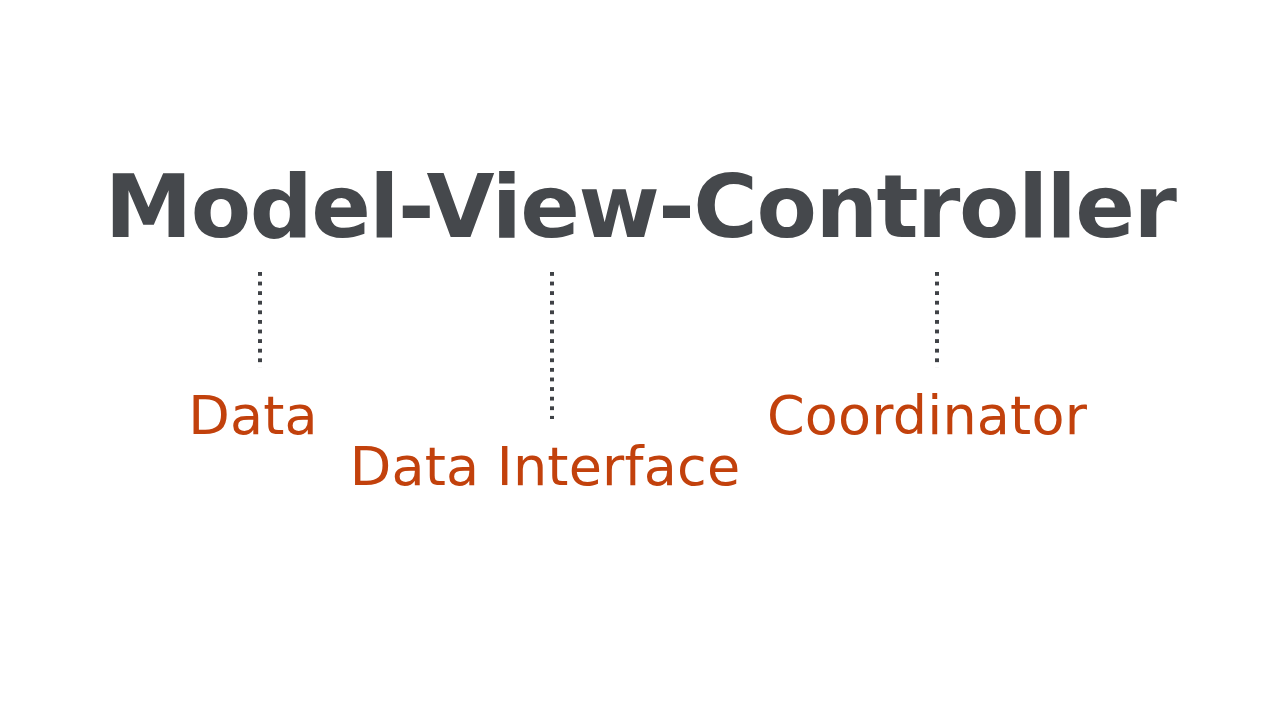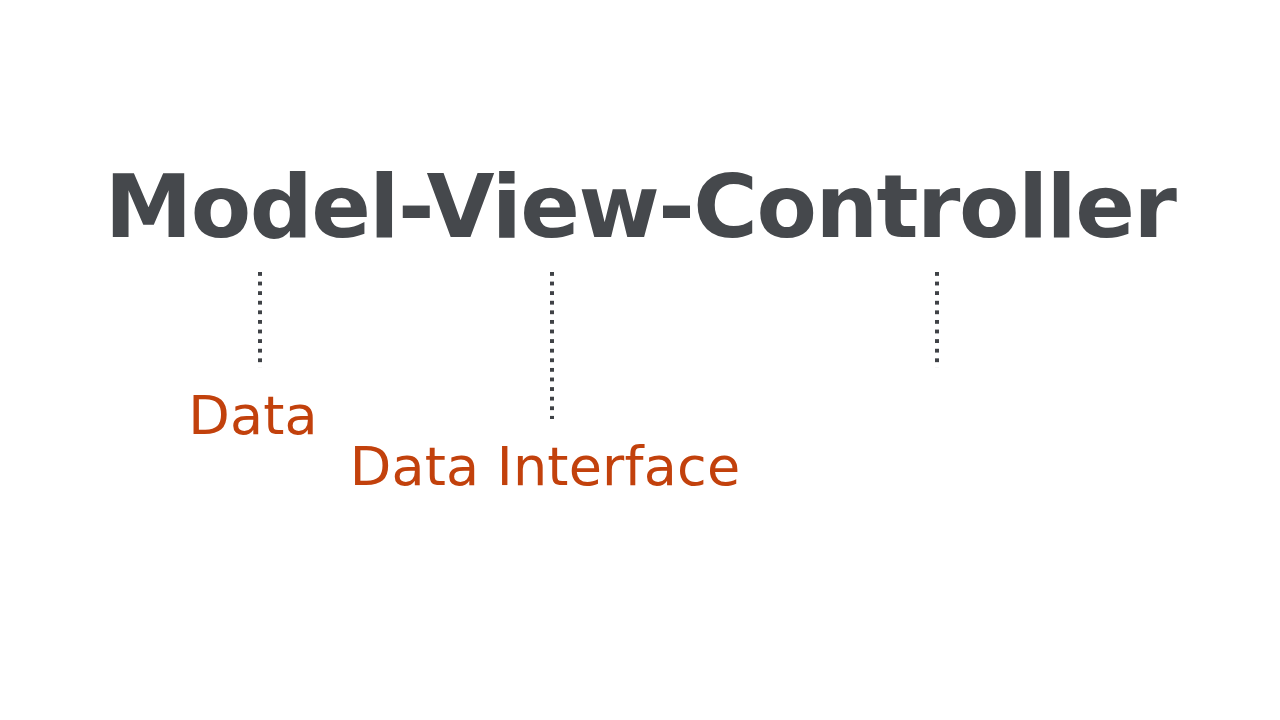--- a/index.html
+++ b/index.html
@@ -92,14 +92,17 @@
   <div class="connector" id="connector-ctrl"></div>
 
   <div class="leaf-label" id="label-data">
     <span>Data</span>
   </div>
 
   <div class="leaf-label" id="label-ui">
     <span>Data Interface</span>
   </div>
 
+  <div class="leaf-label" id="label-coord">
+    <span>Coordinator</span>
+  </div>
 
 </div>
 
 </body></html>

